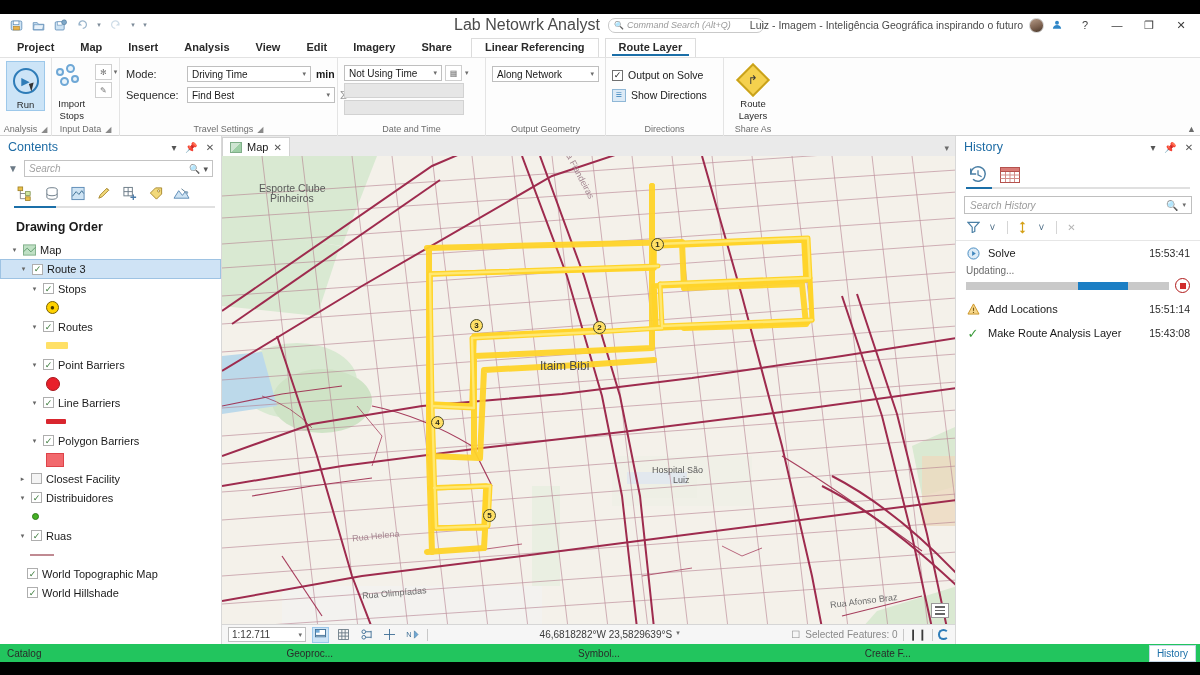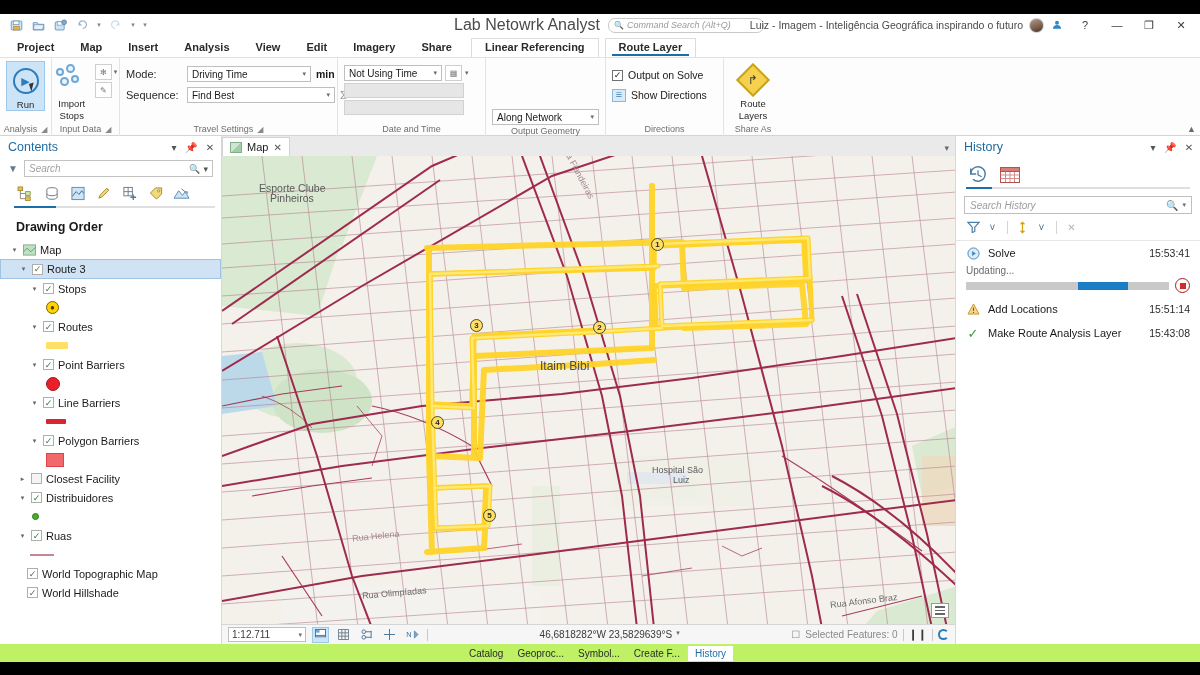--- a/index.html
+++ b/index.html
@@ -385,22 +385,22 @@
   .prog-fill { position: absolute; left: 55%; top: 0; width: 25%; height: 8px; background: #1b7ec4; }
   .stop-btn {
     width: 15px; height: 15px; border-radius: 50%;
     border: 1.5px solid #b01a1a;
     display: flex; align-items: center; justify-content: center;
   }
   .stop-btn i { width: 6px; height: 6px; background: #d12b2b; display: block; }
 
   
   .dock-tabs {
-    height: 18px; flex: none; background: #bef264;
-    display: flex; align-items: center; justify-content: center;
+    height: 18px; flex: none; background: #22c55e;
+    display: flex; align-items: center; justify-content: space-between;
     gap: 0; padding-right: 4px;
   }
   .dock-tab {
     padding: 2px 7px; font-size: 10px; color: #2a2a2a;
   }
   .dock-tab.active { background: #fff; border: 1px solid #c4d8e8; color: #1b6fa8; }
 </style>
 </head>
 <body>
 
@@ -569,21 +569,21 @@
         <div class="fbox-empty" style="width:120px;"></div>
         <div class="fbox-empty" style="width:120px;"></div>
       </div>
       <div class="rgroup-title">
         <span>Date and Time</span>
       </div>
     </div>
 
     <div class="rgroup" style="width:120px;">
       <div class="rgroup-body" style="padding-top:5px;justify-content:center;align-items:flex-start;">
-        <div class="fselect" style="width:108px;margin-top:43px;">
+        <div class="fselect" style="width:108px;">
           <span class="val">Along Network</span>
           <span class="caret-sm">▾</span>
         </div>
       </div>
       <div class="rgroup-title">
         <span>Output Geometry</span>
       </div>
     </div>
 
     <div class="rgroup" style="width:118px;">

